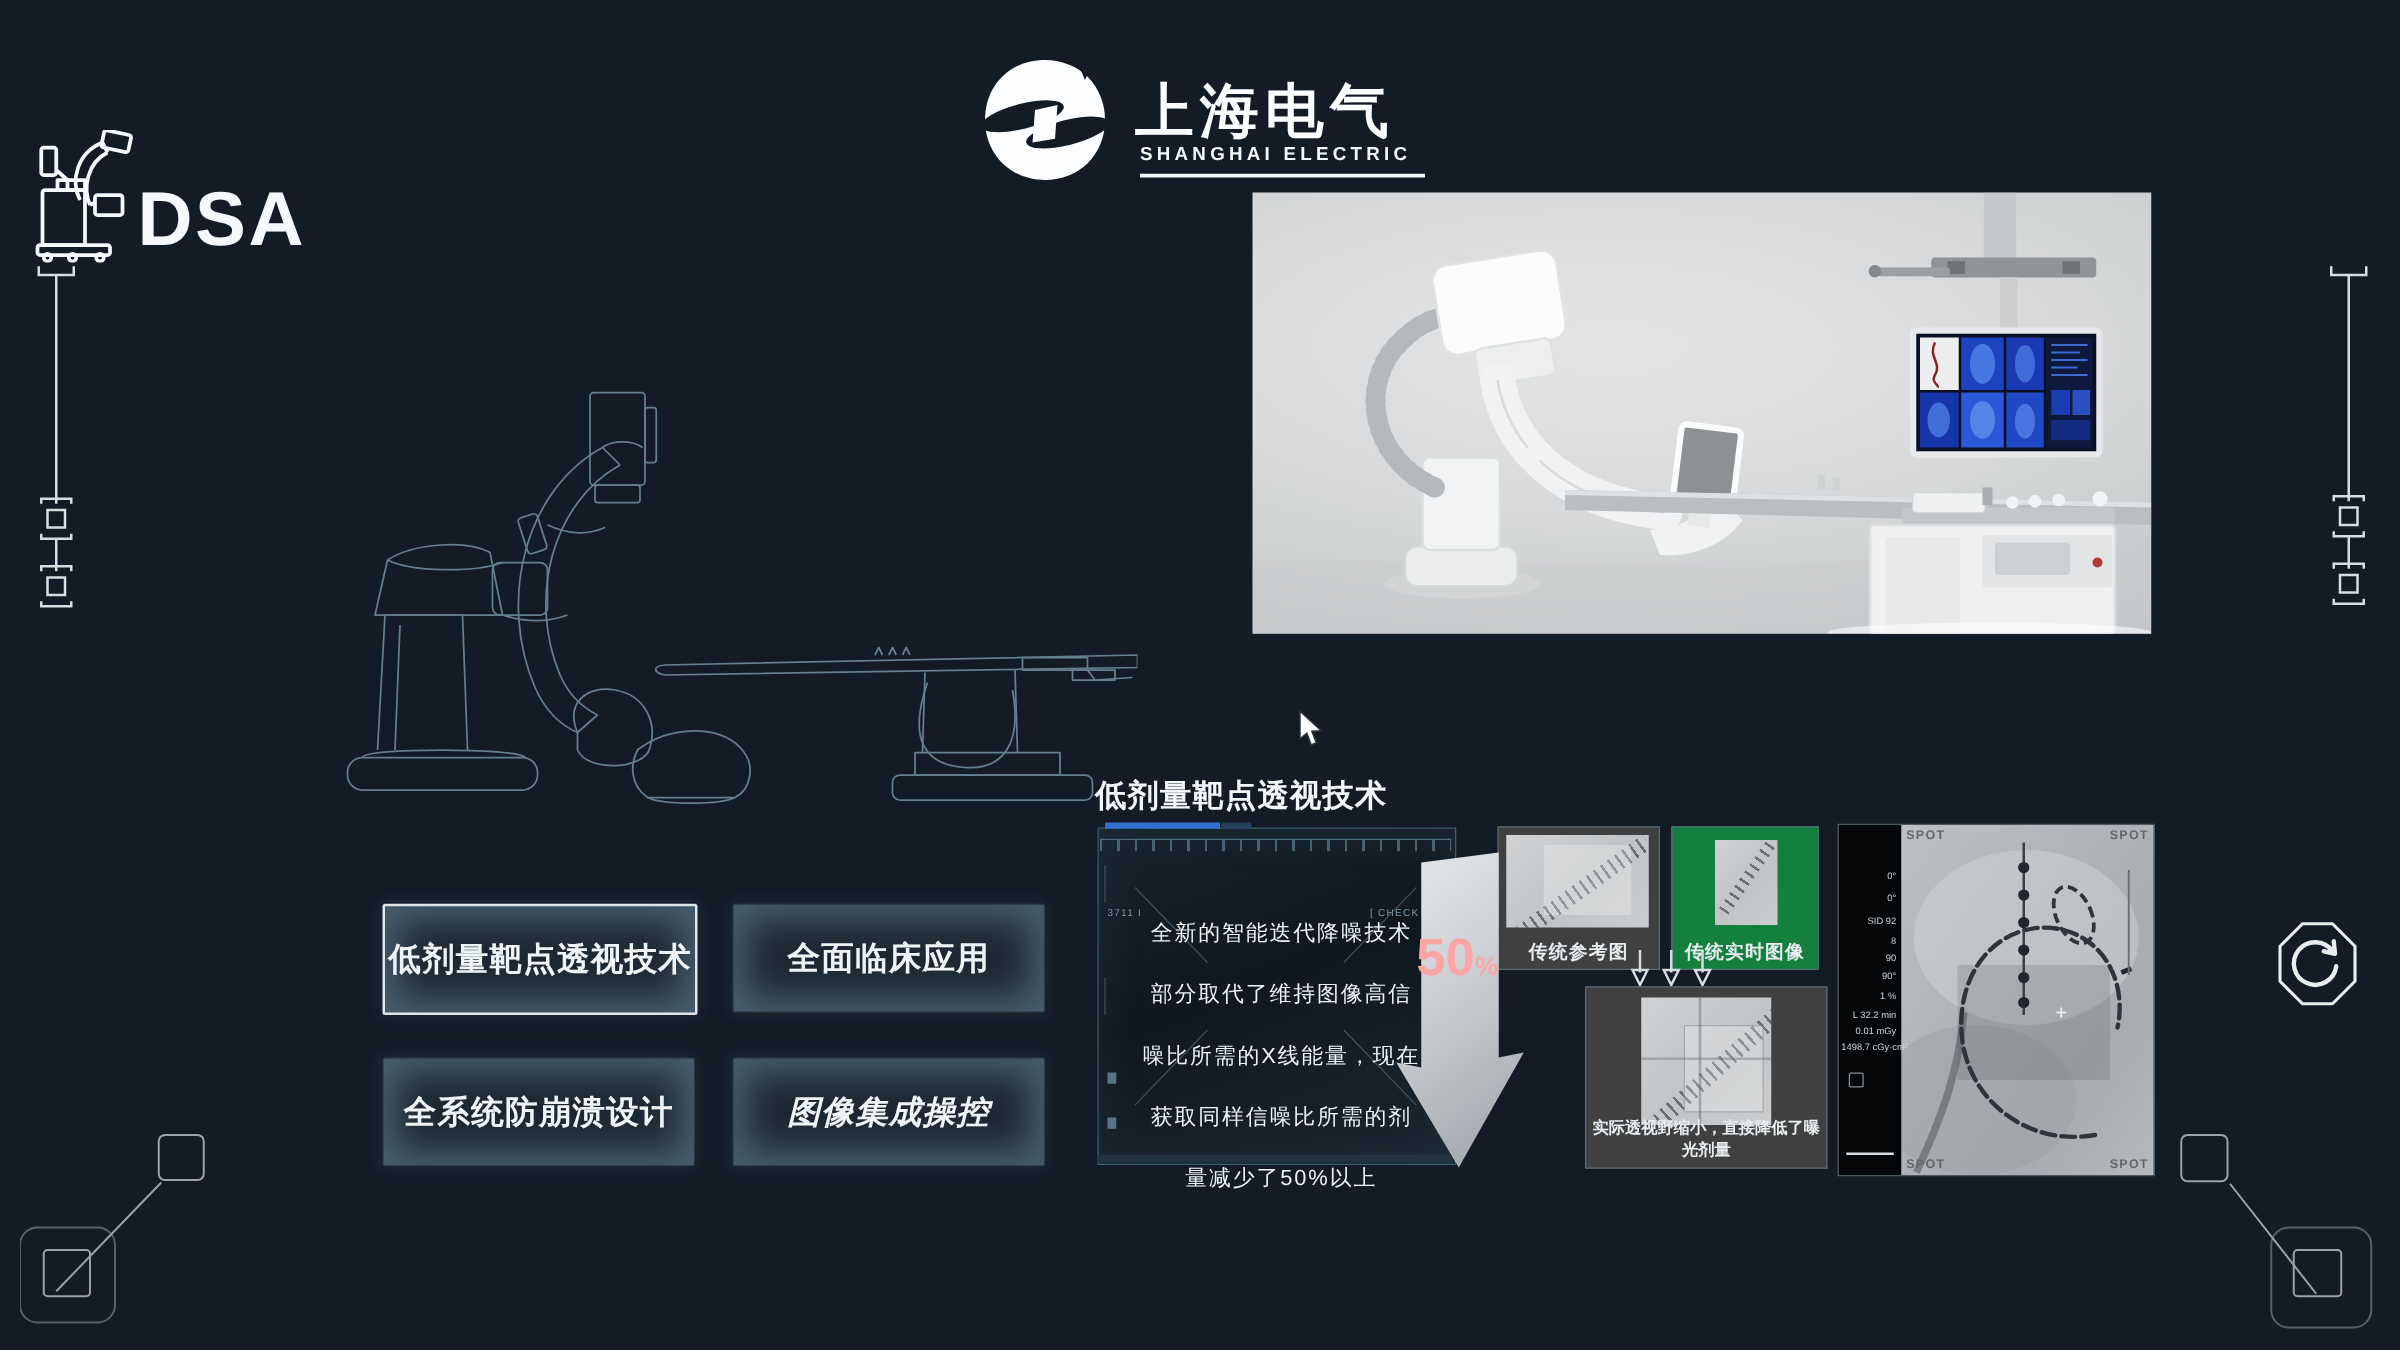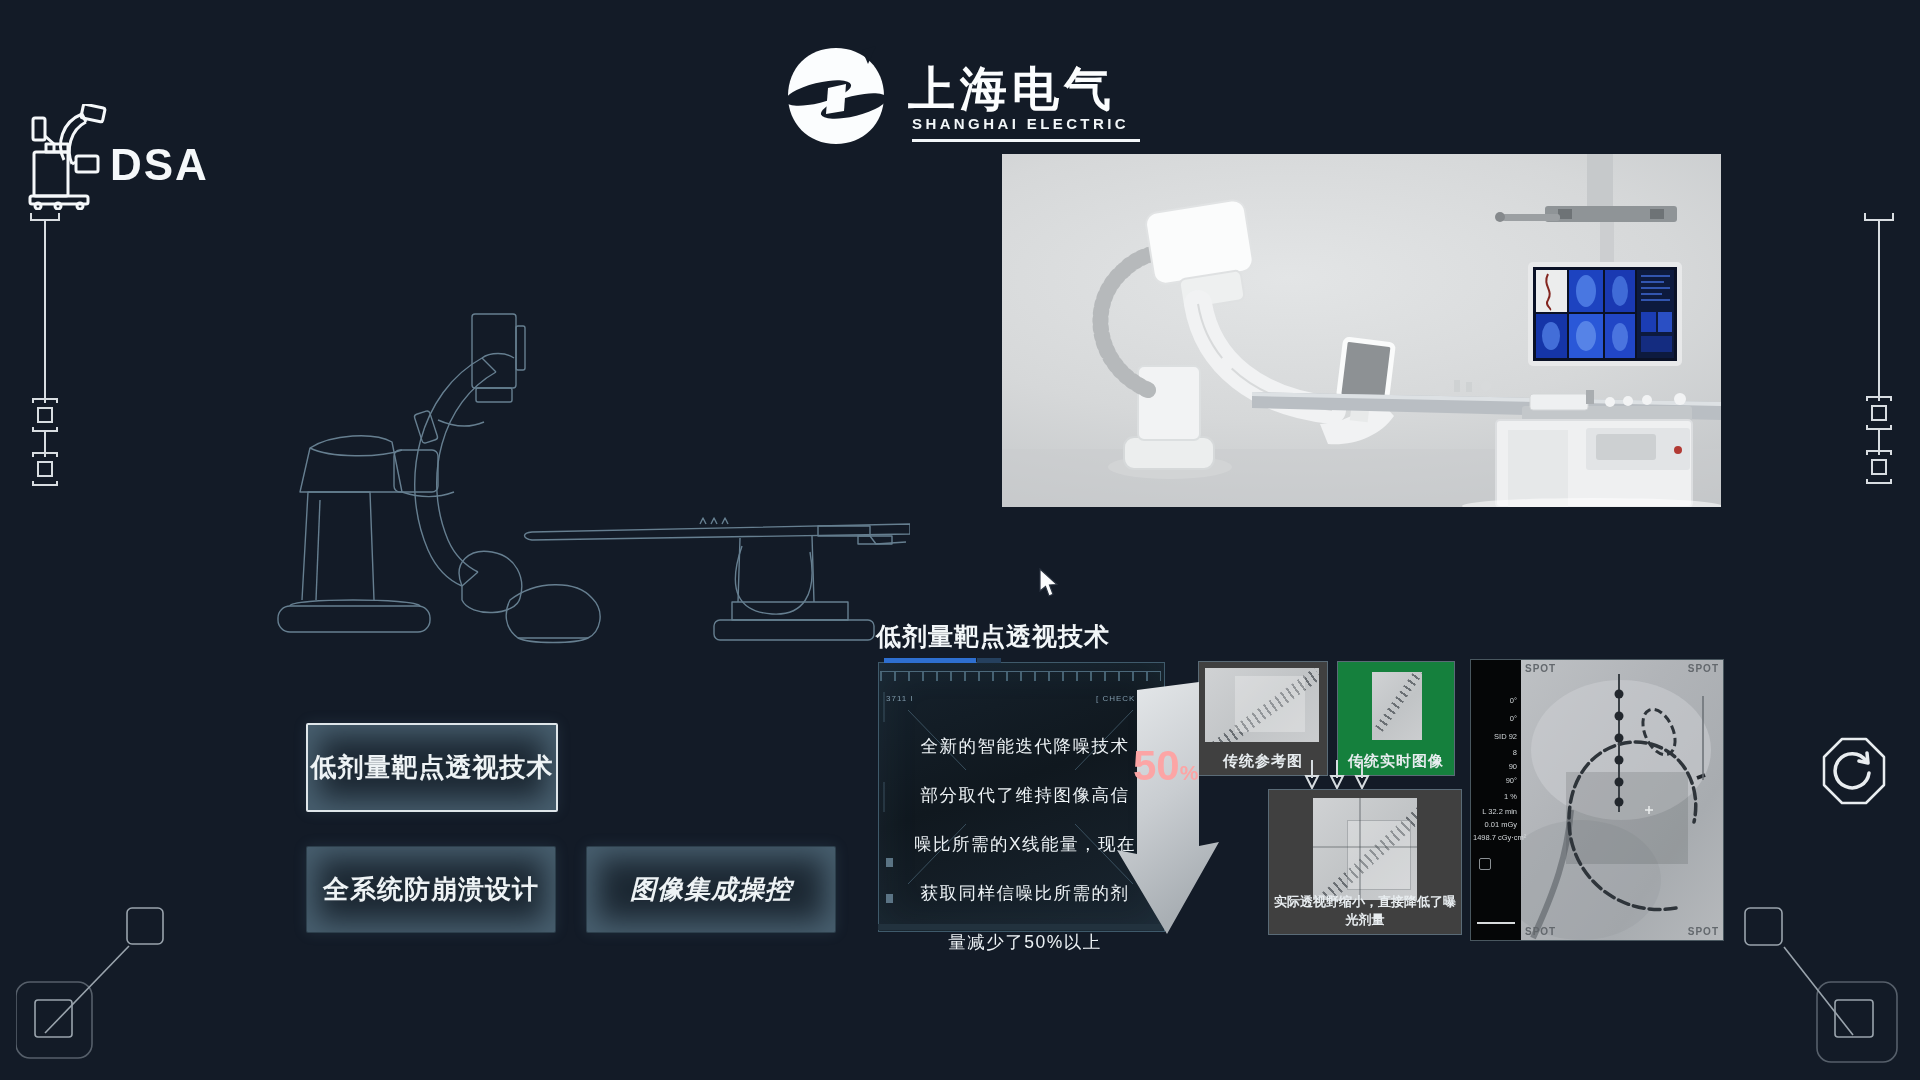--- a/index.html
+++ b/index.html
@@ -6,42 +6,42 @@
   #stage{position:relative;width:1920px;height:1080px;background:#131b27;overflow:hidden;
          font-family:"Liberation Sans","DejaVu Sans",sans-serif;color:#e9eef2;}
   .abs{position:absolute;}
 
   
   .brand-zh{left:908px;top:58px;font-size:47px;font-weight:bold;letter-spacing:5px;color:#fbfdfe;}
   .brand-en{left:912px;top:115px;font-size:15px;font-weight:bold;letter-spacing:3.4px;color:#f2f6f8;}
   .brand-rule{left:912px;top:139px;width:228px;height:3px;background:#f2f6f8;}
 
   
-  .dsa-label{left:110px;top:140px;font-size:44px;font-weight:bold;letter-spacing:2px;color:#f5f8fa;}
+  .dsa-label{left:110px;top:140px;font-size:61px;font-weight:bold;letter-spacing:2px;color:#f5f8fa;}
 
   
   .section-title{left:876px;top:620px;font-size:25px;font-weight:bold;color:#f2f6f8;letter-spacing:1px;}
 
   
   .nav-btn{width:248px;height:85px;display:flex;align-items:center;justify-content:center;
            background:#1c2833;border:1px solid rgba(110,145,168,.22);border-radius:2px;
            box-shadow:inset 0 0 28px 11px rgba(122,156,178,.48), 0 0 14px rgba(110,150,175,.15);
            font-size:26px;font-weight:bold;color:#eef3f5;letter-spacing:1px;cursor:pointer;}
   .nav-btn.active{border:2px solid #dfe6ea;}
 
   
   .info-panel{left:878px;top:662px;width:285px;height:268px;
               background:linear-gradient(160deg,#16222d 0%,#10181f 45%,#1a2631 100%);
               border:1px solid #3f5a6b;box-shadow:inset 0 0 40px rgba(90,140,165,.12);}
   .info-bluebar{left:884px;top:658px;width:92px;height:5px;background:#2e6fd0;}
   .info-bluetrack{left:977px;top:658px;width:24px;height:5px;background:#25405e;}
   .ruler{left:880px;top:671px;width:281px;height:9px;
          background:repeating-linear-gradient(90deg,#4f6e80 0 2px,transparent 2px 14px);
          border-top:1px solid #567588;opacity:.85;}
-  .hud-label{font-size:8px;color:#7f99aa;letter-spacing:1px;}
+  .hud-label{font-size:8px;color:#7f99aa;letter-spacing:1px;margin-top:32px;}
   .panel-lines{left:910px;top:722px;width:230px;text-align:center;}
   .panel-line{font-size:17.5px;color:#eef3f6;line-height:49px;letter-spacing:1.5px;white-space:nowrap;}
 
   
   .badge-50{left:1133px;top:742px;color:#fca5a5;font-weight:bold;z-index:6;}
   .badge-50 .v{font-size:42px;}
   .badge-50 .u{font-size:21px;}
 
   
   .cmp{background:#404040;border:1px solid #5a6b77;}
@@ -390,20 +390,23 @@
     <div class="abs" style="left:6px;top:262px;width:38px;height:2px;background:#d8dbdd;"></div>
     <span class="spot" style="left:54px;top:3px;">SPOT</span>
     <span class="spot" style="right:4px;top:3px;">SPOT</span>
     <span class="spot" style="left:54px;bottom:3px;">SPOT</span>
     <span class="spot" style="right:4px;bottom:3px;">SPOT</span>
   </div>
 
   <div class="abs nav-btn active" style="left:306px;top:723px;">
     <span>低剂量靶点透视技术</span>
   </div>
+  <div class="abs nav-btn" style="left:586px;top:723px;">
+    <span>全面临床应用</span>
+  </div>
   <div class="abs nav-btn" style="left:306px;top:846px;">
     <span>全系统防崩溃设计</span>
   </div>
   <div class="abs nav-btn" style="left:586px;top:846px;font-style:italic;">
     <span>图像集成操控</span>
   </div>
 
   <svg class="abs" style="left:1814px;top:733px;cursor:pointer;" width="80" height="80" viewBox="0 0 80 80">
     <polygon points="28,6 52,6 70,24 70,52 52,70 28,70 10,52 10,24" fill="none" stroke="#e9edf0" stroke-width="2.5" stroke-linejoin="round"></polygon>
     <path d="M52 28 A17 17 0 1 0 55 40" fill="none" stroke="#e9edf0" stroke-width="3.5" stroke-linecap="round"></path>

